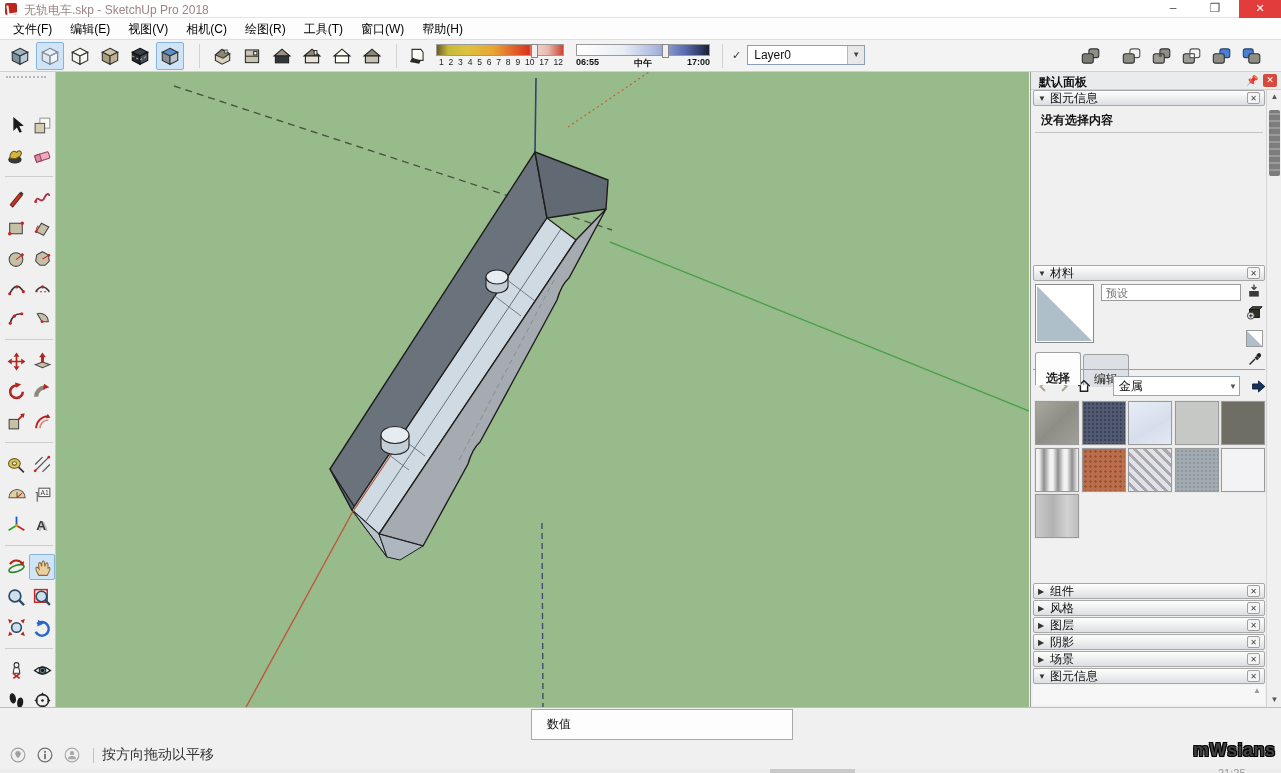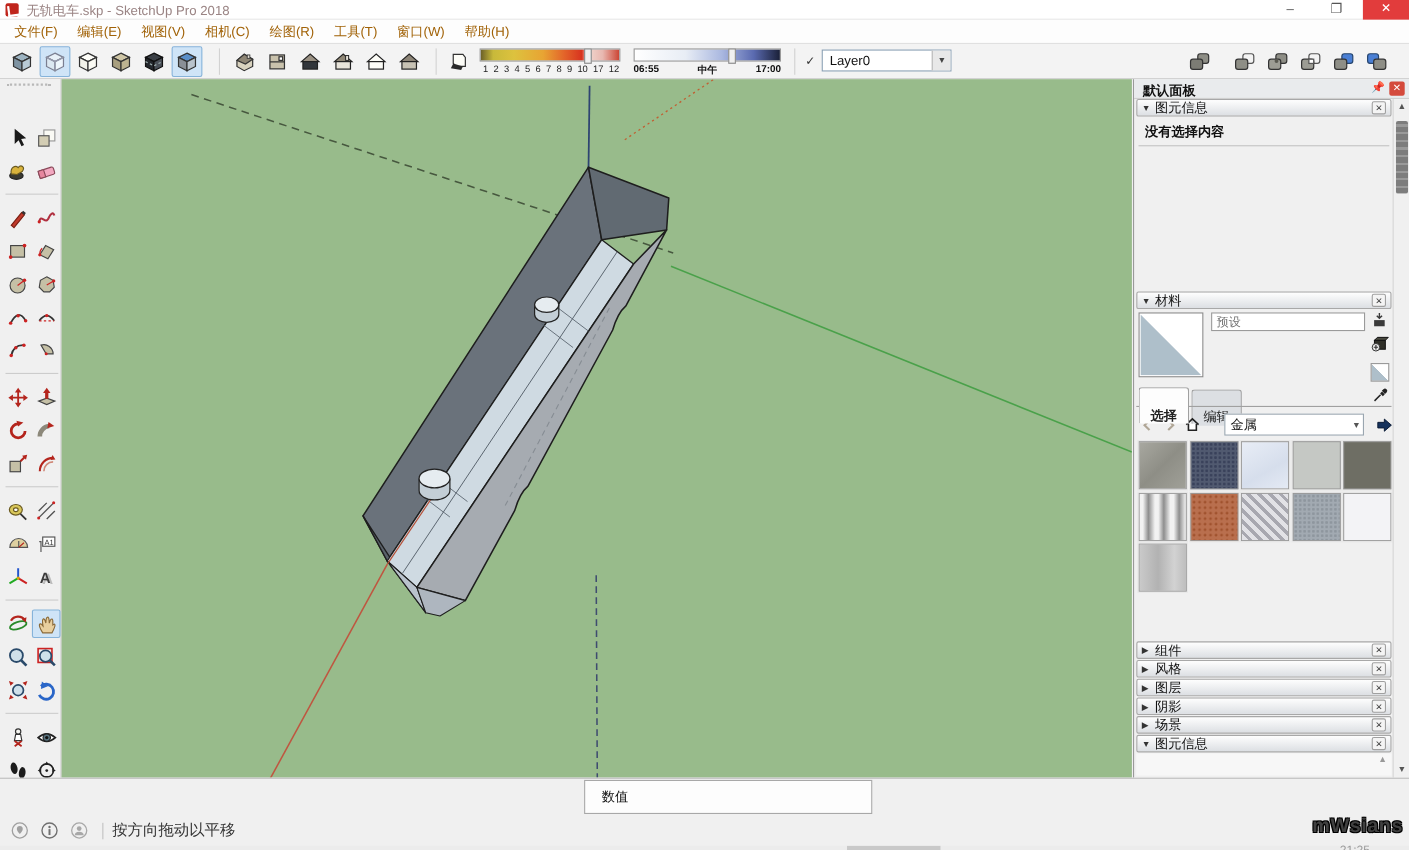--- a/index.html
+++ b/index.html
@@ -10,21 +10,21 @@
   #app-logo { position:absolute; left:5px; top:3px; width:12px; height:12px; background:#c0251c; border-radius:2px; }
   #app-logo::after { content:""; position:absolute; left:2px; top:2px; width:8px; height:8px; border-left:2px solid #fff; border-bottom:2px solid #fff; transform:rotate(-8deg); }
   #title-text { position:absolute; left:24px; top:2px; font-size:12px; color:#9a8484; }
   .wbtn { position:absolute; top:0; height:18px; text-align:center; font-size:12px; color:#555; line-height:16px; }
   #btn-min { left:1158px; width:30px; }
   #btn-max { left:1200px; width:30px; }
   #btn-close { left:1239px; width:42px; background:#e23c3c; color:#fff; font-size:11px; }
 
   
   #menubar { position:absolute; left:0; top:18px; width:1281px; height:22px; background:#fdfdfd; border-bottom:1px solid #e0e0e0; display:flex; align-items:center; padding-left:4px; }
-  .menu-item { font-size:12px; color:#a16207; padding:0 9px; line-height:22px; cursor:default; }
+  .menu-item { font-size:12px; color:#000000; padding:0 9px; line-height:22px; cursor:default; }
 
   
   #toolbar { position:absolute; left:0; top:40px; width:1281px; height:32px; background:#f3f3f3; border-bottom:1px solid #cfcfcf; }
   .tgroup { position:absolute; top:2px; display:flex; gap:2px; }
   .tbtn { width:28px; height:28px; display:flex; align-items:center; justify-content:center; border:1px solid transparent; border-radius:2px; }
   .tbtn.sel { background:#cfe4f7; border-color:#86b3da; }
   .tsep { position:absolute; top:4px; width:1px; height:24px; background:#d2d2d2; }
   #grp-styles { left:6px; }
   #grp-views { left:208px; }
   #btn-shadow-toggle { position:absolute; left:403px; top:2px; } 

